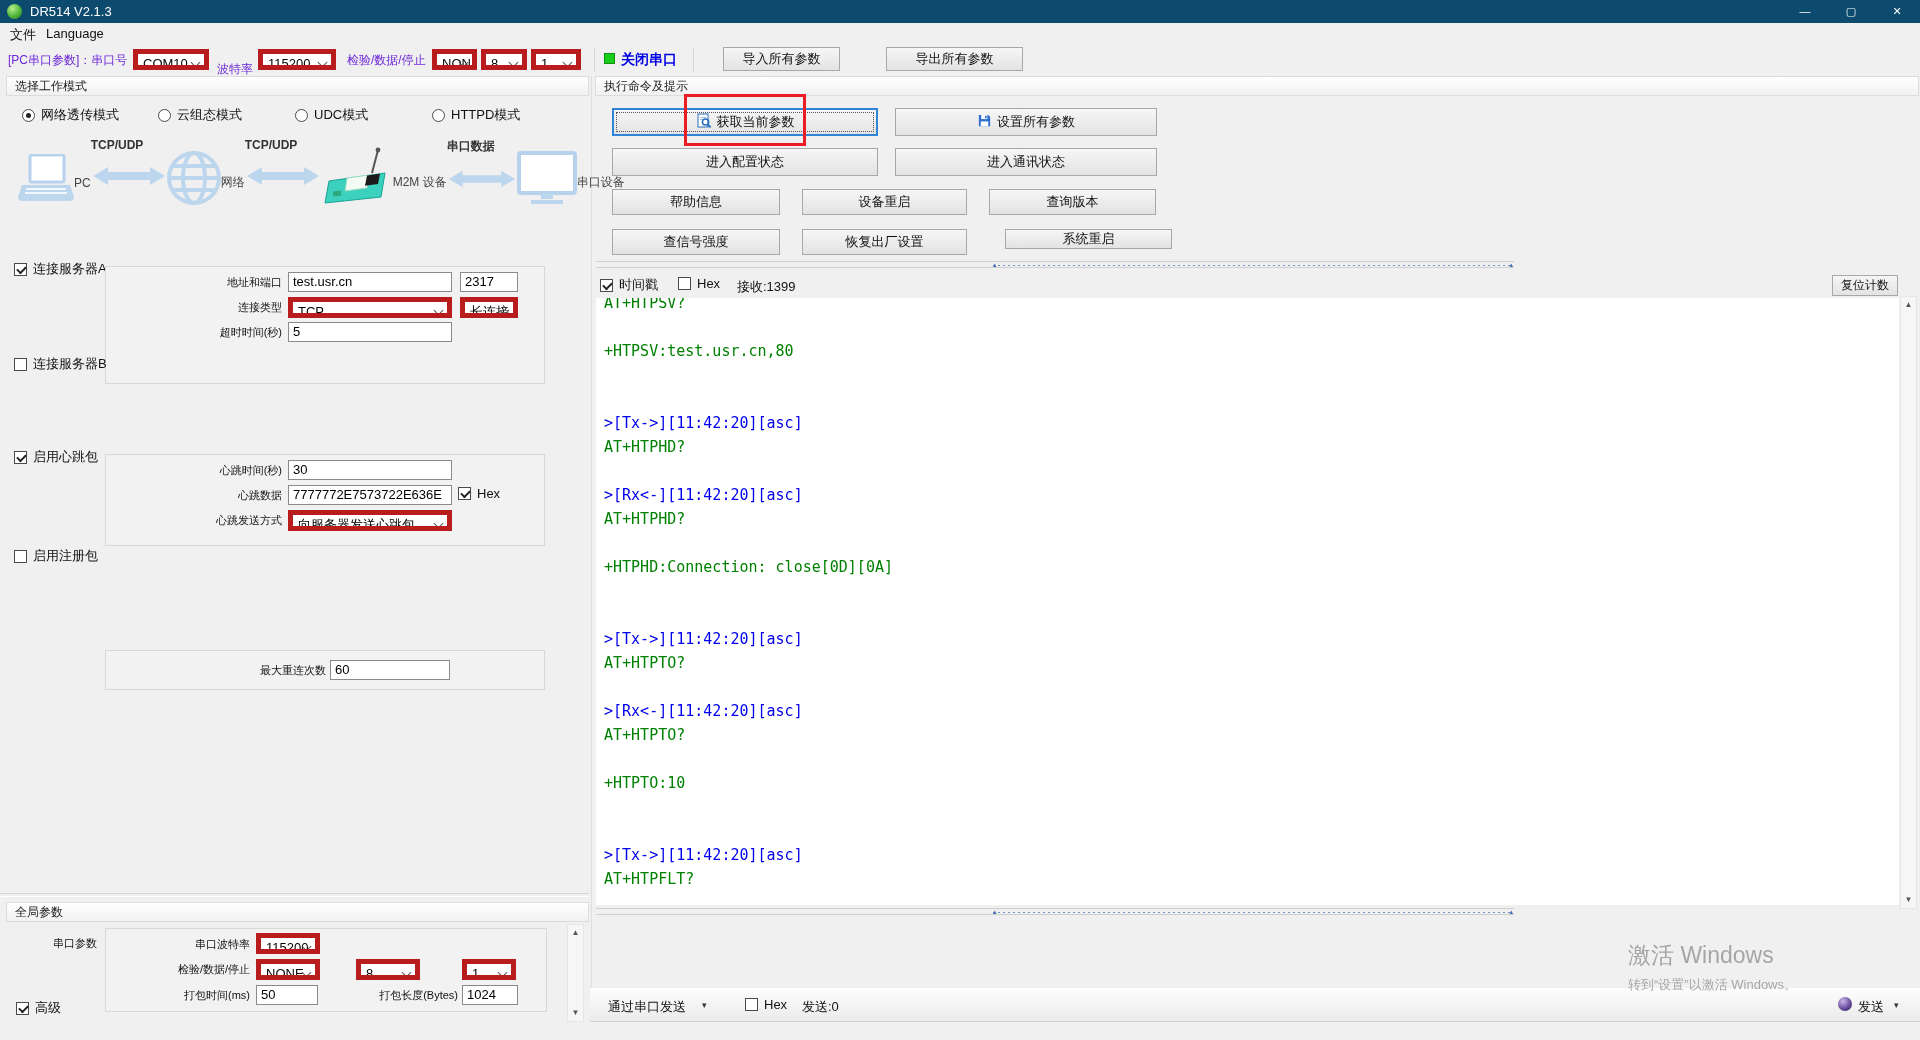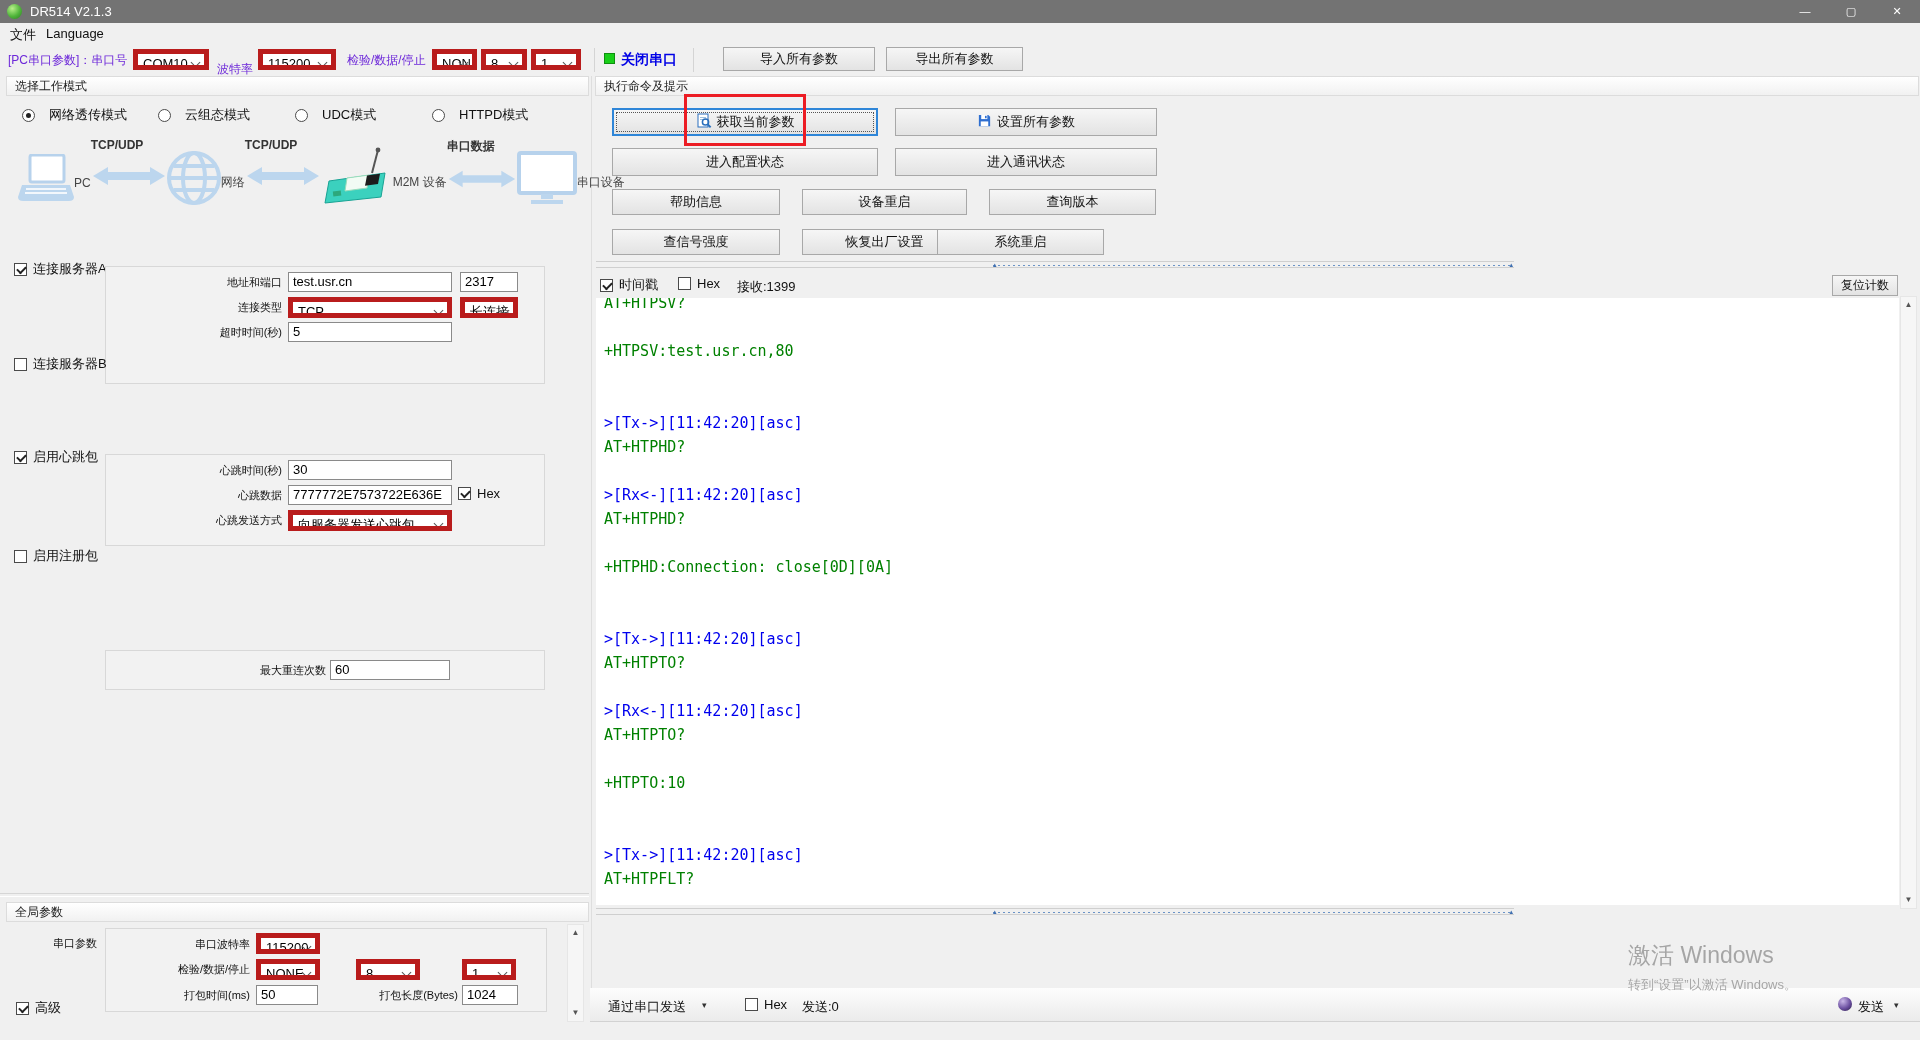--- a/index.html
+++ b/index.html
@@ -1,21 +1,21 @@
 <!DOCTYPE html>
 <html><head>
 <meta charset="utf-8">
 <style>
   *{box-sizing:border-box;margin:0;padding:0}
   html,body{width:1920px;height:1040px;overflow:hidden}
   body{font-family:"Liberation Sans","DejaVu Sans",sans-serif;background:#f0f0f0;color:#000}
   .window{position:relative;width:1920px;height:1040px;background:#f0f0f0;overflow:hidden}
 
   
-  .titlebar{position:absolute;left:0;top:0;width:1920px;height:33px;background:#737373;color:#fff}
+  .titlebar{position:absolute;left:0;top:0;width:1920px;height:33px;background:#0c4a6e;color:#fff}
   .app-icon{position:absolute;left:7px;top:4px;width:15px;height:15px;border-radius:50%;
     background:radial-gradient(circle at 35% 30%,#b8f08a,#4fb43a 55%,#2c7d24)}
   .title-text{position:absolute;left:30px;top:4px;font-size:13px}
   .wc{position:absolute;top:0;width:46px;height:23px;text-align:center;line-height:23px;font-size:11px;color:#fff}
   
   .menubar{position:absolute;left:0;top:23px;width:1920px;height:22px;background:#f0f0f0}
   .menu-item{position:absolute;top:3px;font-size:13px;color:#111;padding:0 4px}
 
   
   .toolbar{position:absolute;left:0;top:45px;width:1920px;height:30px;background:#f0f0f0}
@@ -38,21 +38,21 @@
   .hdr{position:absolute;height:20px;line-height:18px;padding-left:8px;font-size:12px;color:#222;
     background:linear-gradient(#ffffff,#f1f1f1);border:1px solid #dcdcdc}
   .panelbox{position:absolute;border:1px solid #d8d8d8;background:#f2f2f2}
   .flabel{position:absolute;font-size:11px;color:#111;text-align:right}
 
   
   .cb{position:absolute;display:flex;align-items:center;gap:6px;font-size:13px;color:#111}
   .cb .box{width:13px;height:13px;background:#fff;border:1px solid #4a4a4a;position:relative;flex:none}
   .cb.checked .box::after{content:"";position:absolute;left:2px;top:2px;width:7px;height:4px;
     border-left:2px solid #222;border-bottom:2px solid #222;transform:rotate(-45deg)}
-  .radio{position:absolute;display:flex;align-items:center;gap:14px;font-size:13px;color:#111}
+  .radio{position:absolute;display:flex;align-items:center;gap:6px;font-size:13px;color:#111}
   .radio .dot{width:13px;height:13px;border:1px solid #4a4a4a;border-radius:50%;background:#fff;position:relative;flex:none}
   .radio.selected .dot::after{content:"";position:absolute;left:3px;top:3px;width:5px;height:5px;border-radius:50%;background:#222}
 
   
   .diagram{position:absolute;left:8px;top:130px;width:576px;height:100px;display:flex;justify-content:space-between;padding:0 10px}
   .dnode{display:flex;flex-direction:row;justify-content:flex-end;align-items:center;height:100%}
   .dlink{display:flex;flex-direction:column;align-items:flex-start;height:100%;padding-top:8px}
   .dlabel{font-size:12px;color:#444;margin-top:5px;white-space:nowrap}
   .dlink .dlabel{margin-top:0;font-weight:bold;color:#333}
   .dlink svg{margin-top:14px}
@@ -117,21 +117,21 @@
     <div class="tlabel" style="left:217px;top:16px">波特率</div>
     <div class="sel" style="left:258px;top:4px;width:78px"><span>115200</span><span class="chev"></span></div>
     <div class="tlabel" style="left:347px;top:7px">检验/数据/停止</div>
     <div class="sel" style="left:432px;top:4px;width:45px"><span>NONI</span><span class="chev"></span></div>
     <div class="sel" style="left:481px;top:4px;width:46px"><span>8</span><span class="chev"></span></div>
     <div class="sel" style="left:531px;top:4px;width:50px"><span>1</span><span class="chev"></span></div>
     <div class="vsep" style="left:594px;top:3px"></div>
     <div class="status-square" style="left:604px;top:8px"></div>
     <div class="close-port" style="left:621px;top:6px">关闭串口</div>
     <div class="vsep" style="left:693px;top:3px"></div>
-    <button class="btn" style="left:723px;top:2px;width:152px;height:24px">导入所有参数</button>
+    <button class="btn" style="left:723px;top:2px;width:117px;height:24px">导入所有参数</button>
     <button class="btn" style="left:886px;top:2px;width:137px;height:24px">导出所有参数</button>
   </div>
 
   <div class="divider-v"></div>
 
   <div class="hdr" style="left:6px;top:76px;width:583px">选择工作模式</div>
 
   <div class="radio selected" style="left:22px;top:106px">
     <span class="dot"></span>
       <span>网络透传模式</span>
@@ -301,21 +301,21 @@
 
   <button class="btn" style="left:612px;top:148px;width:266px;height:28px">进入配置状态</button>
   <button class="btn" style="left:895px;top:148px;width:262px;height:28px">进入通讯状态</button>
 
   <button class="btn" style="left:612px;top:189px;width:168px;height:26px">帮助信息</button>
   <button class="btn" style="left:802px;top:189px;width:165px;height:26px">设备重启</button>
   <button class="btn" style="left:989px;top:189px;width:167px;height:26px">查询版本</button>
 
   <button class="btn" style="left:612px;top:229px;width:168px;height:26px">查信号强度</button>
   <button class="btn" style="left:802px;top:229px;width:165px;height:26px">恢复出厂设置</button>
-  <button class="btn" style="left:937px;top:229px;width:167px;height:26px">系统重启</button>
+  <button class="btn" style="left:1005px;top:229px;width:167px;height:20px">系统重启</button>
 
   <div class="hsplit" style="left:596px;top:261px;width:918px">
     <div class="hsplit-active" style="left:397px;width:520px">
       <span class="thumb left">▴</span>
       <span class="thumb right">▴</span>
     </div>
   </div>
 
   <div class="cb checked" style="left:600px;top:276px">
     <span class="box"></span>

